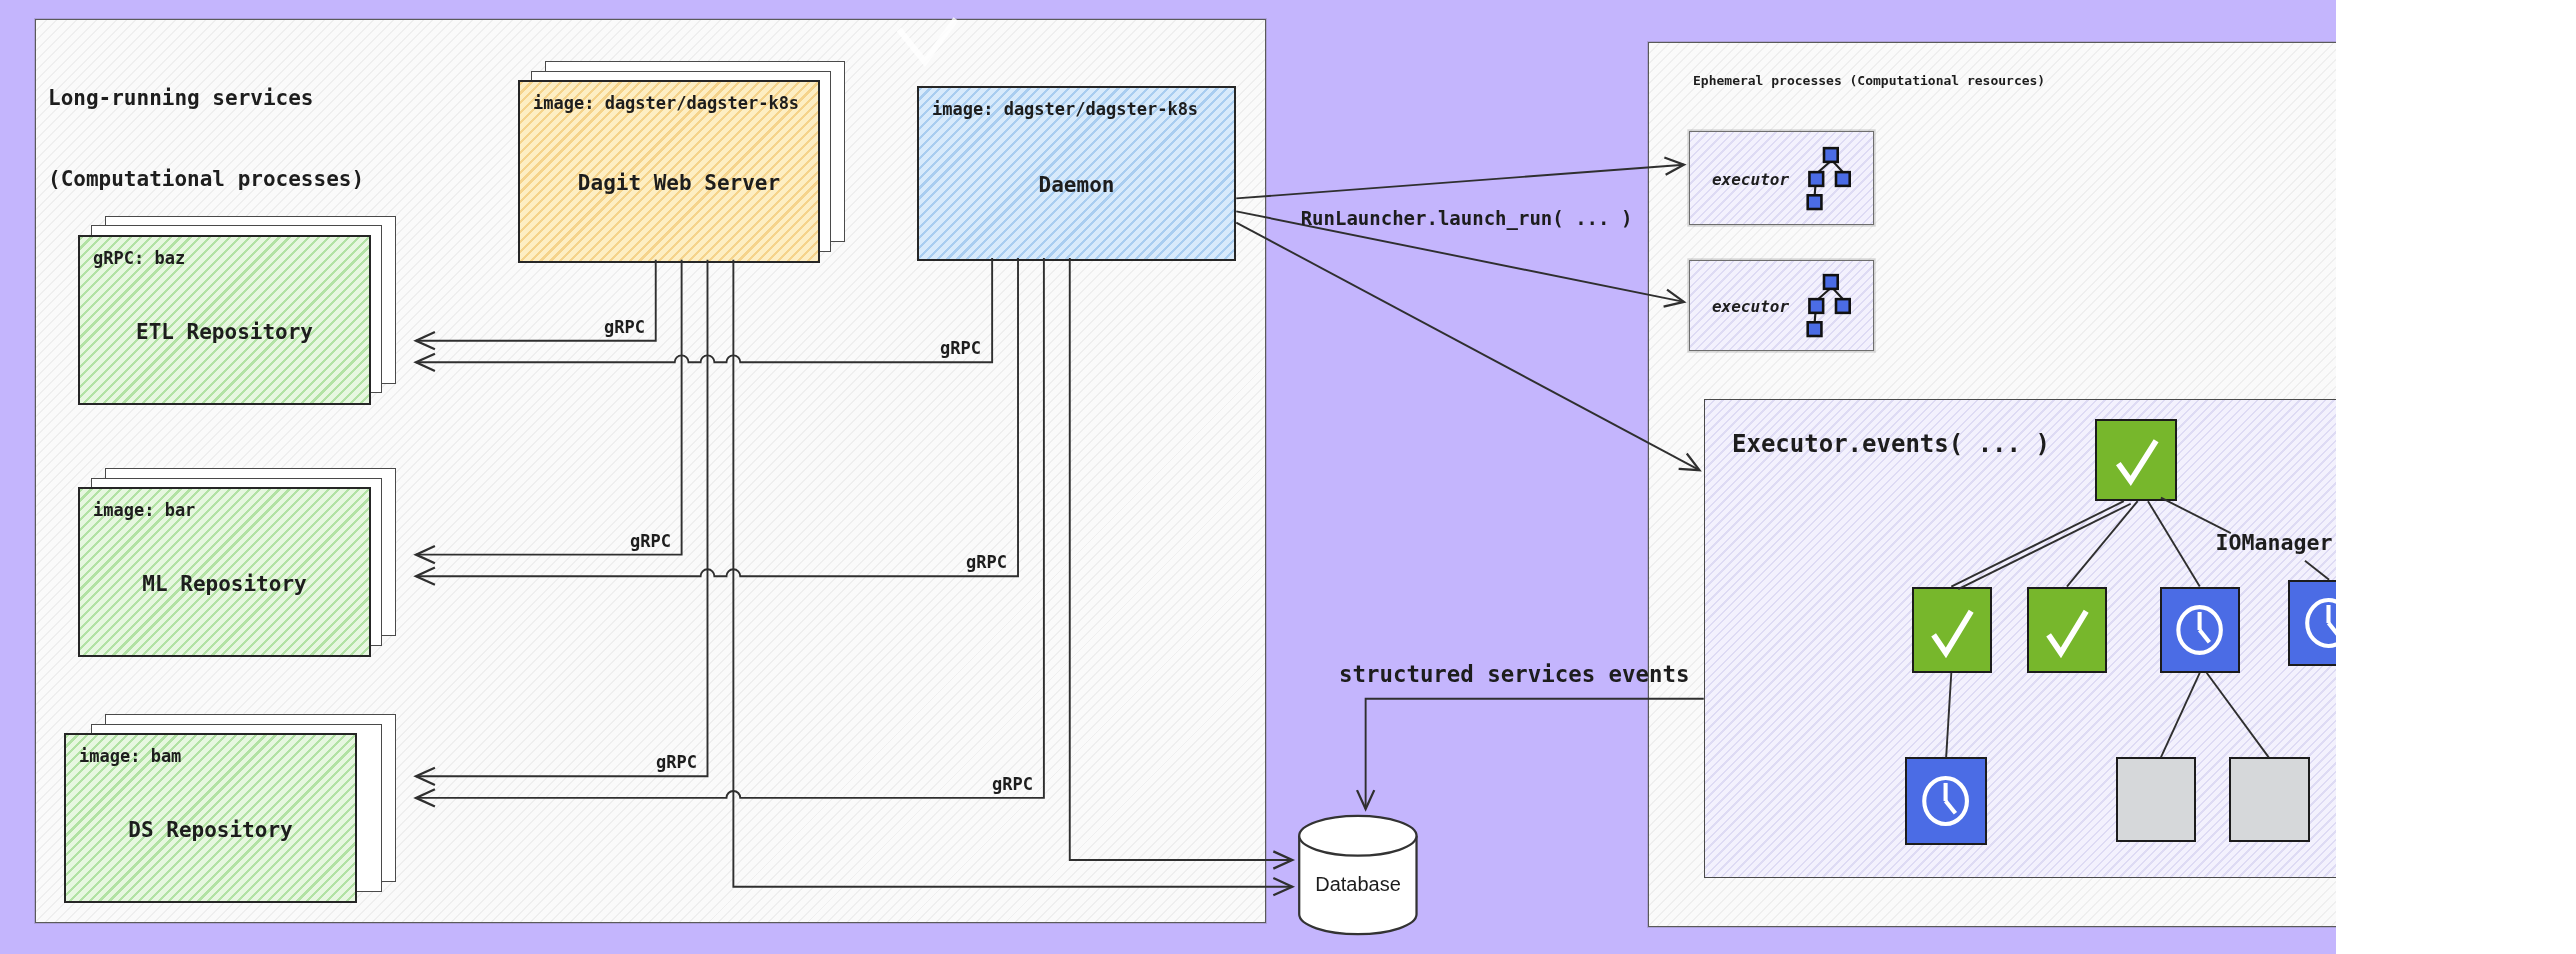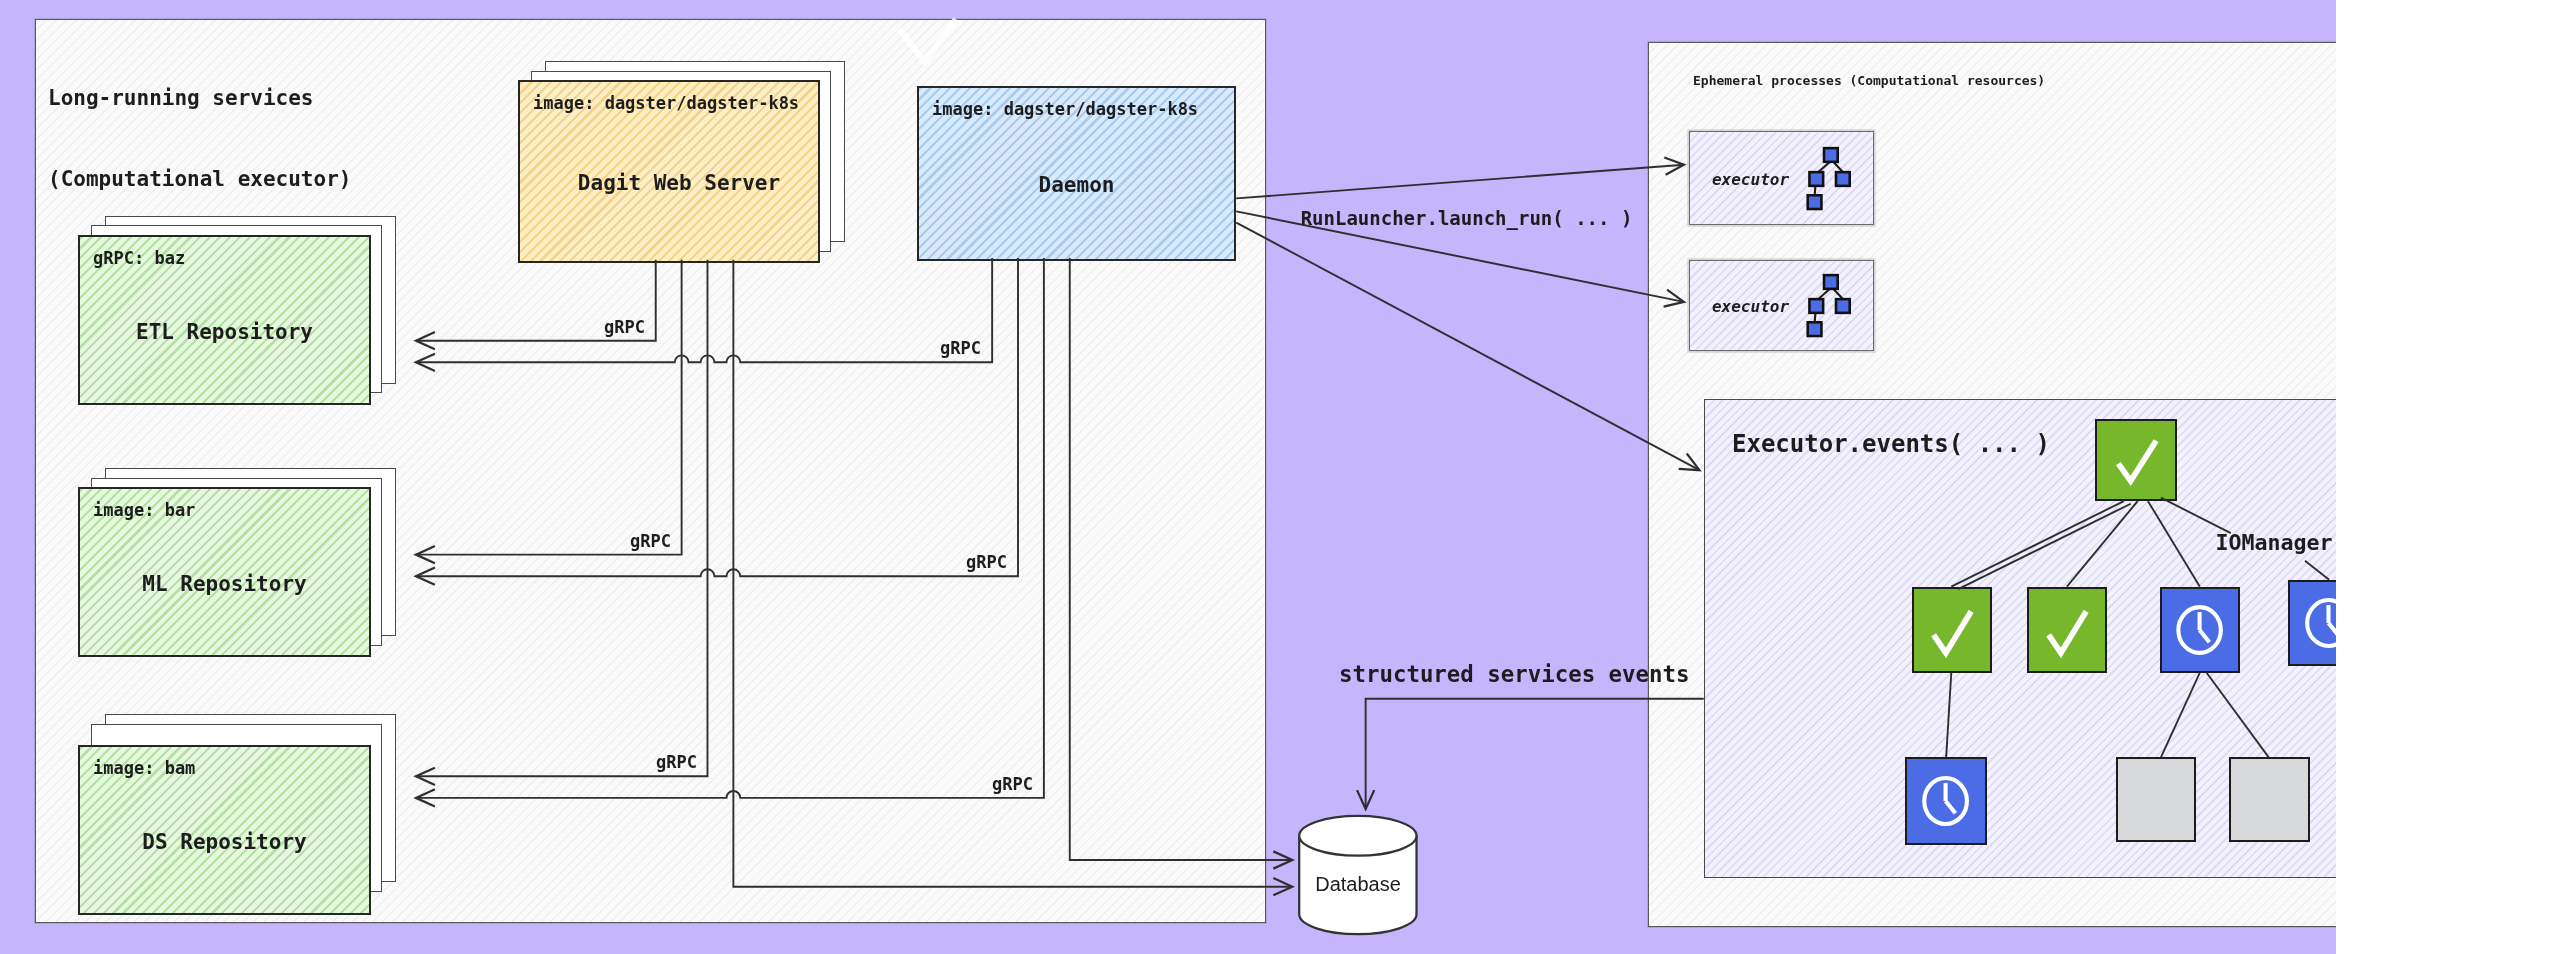--- a/index.html
+++ b/index.html
@@ -44,21 +44,21 @@
 </head>
 <body>
 
 <div id="canvas">
 
   <div class="abs panel" style="left:35px;top:19px;width:1229px;height:902px;"></div>
   <div class="abs panel" style="left:1648px;top:42px;width:921px;height:883px;"></div>
 
   <div class="abs panel-title" style="left:48px;top:31px;">
     <div>Long-running services</div>
-    <div>(Computational executor)</div>
+    <div>(Computational processes)</div>
   </div>
   <div class="abs panel-title small" style="left:1693px;top:67px;">Ephemeral processes (Computational resources)</div>
 
   <div class="abs page" style="left:545px;top:61px;width:298px;height:179px;"></div>
   <div class="abs page" style="left:531px;top:71px;width:298px;height:179px;"></div>
   <div class="abs svc orange" style="left:518px;top:80px;width:298px;height:179px;">
     <div class="img-label">image: dagster/dagster-k8s</div>
     <div class="svc-name" style="top:89px;padding-left:20px;">Dagit Web Server</div>
   </div>
 
@@ -76,21 +76,21 @@
 
   <div class="abs page" style="left:105px;top:468px;width:289px;height:166px;"></div>
   <div class="abs page" style="left:91px;top:478px;width:289px;height:166px;"></div>
   <div class="abs svc green" style="left:78px;top:487px;width:289px;height:166px;">
     <div class="img-label">image: bar</div>
     <div class="svc-name" style="top:83px;">ML Repository</div>
   </div>
 
   <div class="abs page" style="left:105px;top:714px;width:289px;height:166px;"></div>
   <div class="abs page" style="left:91px;top:724px;width:289px;height:166px;"></div>
-  <div class="abs svc green" style="left:78px;top:733px;width:289px;height:166px;margin-top:12px;">
+  <div class="abs svc green" style="left:64px;top:733px;width:289px;height:166px;">
     <div class="img-label">image: bam</div>
     <div class="svc-name" style="top:83px;">DS Repository</div>
   </div>
 
   <div class="abs lav exec-small" style="left:1689px;top:131px;width:183px;height:92px;">
     <div class="abs exec-label" style="left:0;width:121px;top:38px;text-align:center;">executor</div>
     <svg class="abs" style="left:116px;top:14px;" width="48" height="66" viewBox="0 0 56 76">
       <line x1="29" y1="17" x2="13" y2="31" stroke="#1d1d1d" stroke-width="2.5"></line>
       <line x1="31" y1="17" x2="44" y2="31" stroke="#1d1d1d" stroke-width="2.5"></line>
       <line x1="11" y1="46" x2="10" y2="58" stroke="#1d1d1d" stroke-width="2.5"></line>

